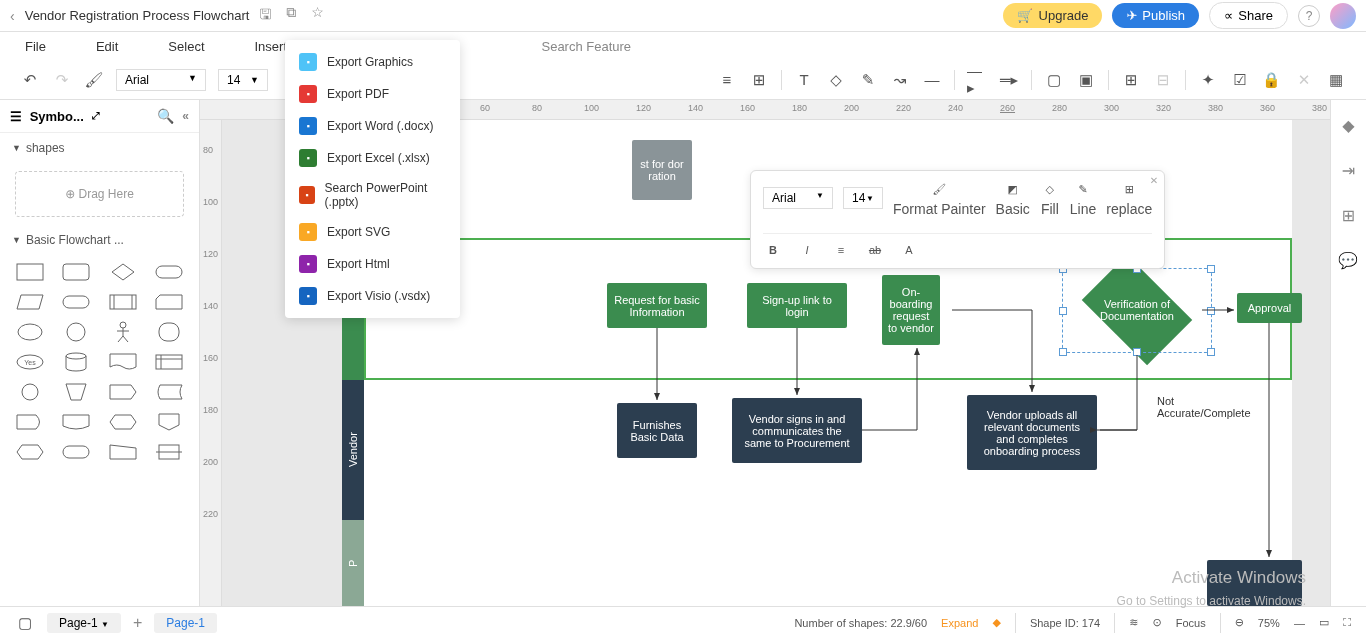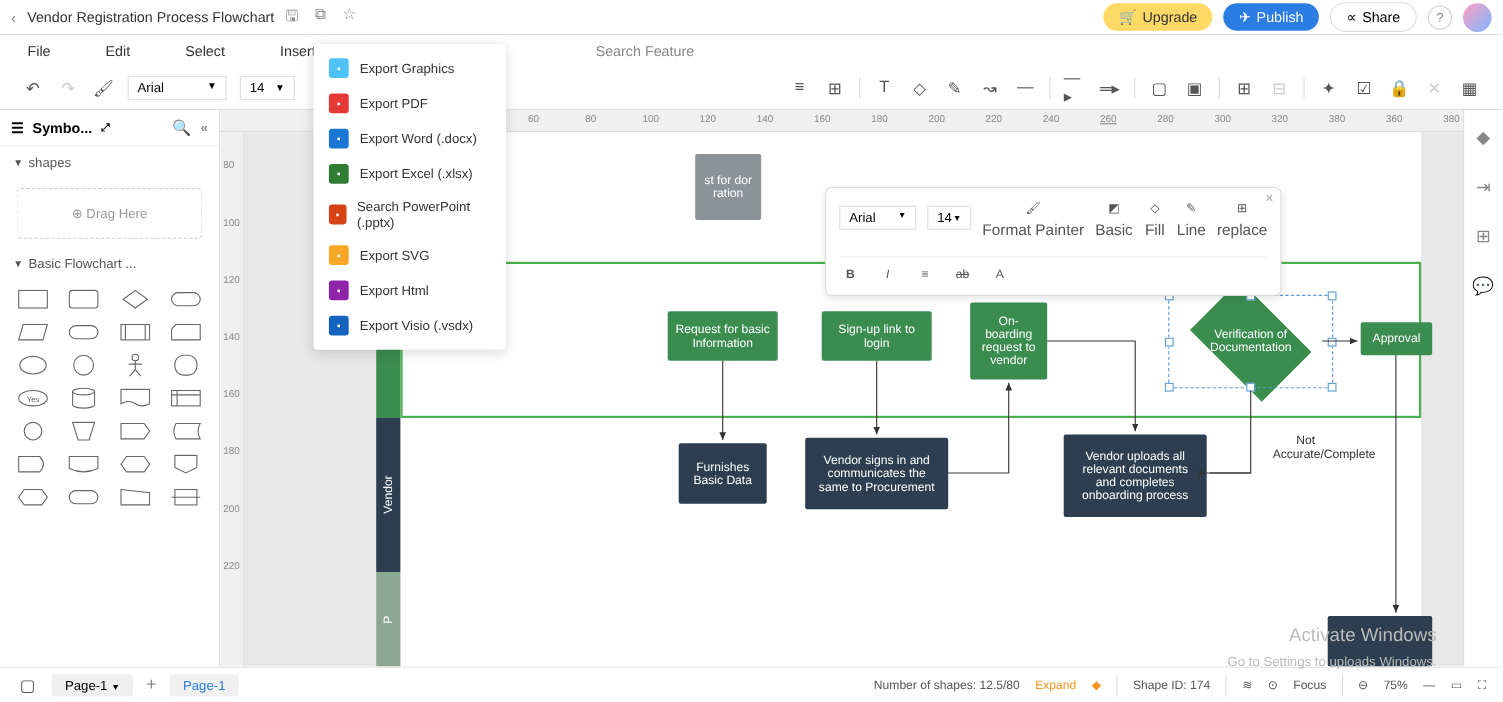--- a/index.html
+++ b/index.html
@@ -65,21 +65,21 @@
 .export-item{padding:7px 14px;display:flex;align-items:center;gap:10px;font-size:12px;color:#333;cursor:pointer}
 .export-icon{width:18px;height:18px;border-radius:3px;display:flex;align-items:center;justify-content:center;font-size:9px;color:#fff;font-weight:bold}
 .status-bar{height:32px;background:#fff;border-top:1px solid #e0e0e0;display:flex;align-items:center;padding:0 15px;font-size:12px;gap:12px}
 .page-tab{padding:3px 12px;background:#f0f0f0;border-radius:3px;font-size:12px;cursor:pointer}
 .page-tab.active{color:#2b7de1}
 .add-page{font-size:16px;color:#888;cursor:pointer}
 .status-right{margin-left:auto;display:flex;align-items:center;gap:14px;font-size:11px;color:#555}
 .expand-link{color:#f7931e;cursor:pointer}
 .watermark{position:absolute;right:60px;bottom:50px;color:#bbb;font-size:17px;pointer-events:none}
 .watermark-sub{position:absolute;right:60px;bottom:30px;color:#bbb;font-size:12px;pointer-events:none}
-.annotation-text{position:absolute;font-size:11px;color:#333;text-align:center}
+.annotation-text{position:absolute;font-size:11px;color:#333;text-align:left}
 svg.arrow{position:absolute;overflow:visible;pointer-events:none}
 </style>
 </head>
 <body>
 
 <div class="title-bar">
   <span class="back-chev">‹</span>
   <span class="doc-title">Vendor Registration Process Flowchart</span>
   <div class="title-icons">
     <span>🖫</span>
@@ -363,21 +363,21 @@
 
         <div class="flow-box" style="left:290px;top:20px;width:60px;height:60px;background:#8a9498">
             <span>st for dor ration</span>
           </div>
         <div class="flow-box" style="left:405px;top:163px;width:100px;height:45px">
             <span>Sign-up link to login</span>
           </div>
         <div class="flow-box" style="left:265px;top:163px;width:100px;height:45px">
             <span>Request for basic Information</span>
           </div>
-        <div class="flow-box" style="left:540px;top:155px;width:70px;height:70px">
+        <div class="flow-box" style="left:540px;top:155px;width:58px;height:70px">
             <span>On-boarding request to vendor</span>
           </div>
 
         <div class="flow-diamond" style="left:730px;top:145px">
           <div class="flow-diamond-shape"></div>
           <div class="flow-diamond-text">Verification of Documentation</div>
         </div>
         <div class="selection-handles" style="left:720px;top:148px;width:150px;height:85px">
           <div class="sel-handle" style="left:-4px;top:-4px"></div>
           <div class="sel-handle" style="right:-4px;top:-4px"></div>
@@ -510,32 +510,32 @@
       <span>Export Visio (.vsdx)</span>
     </div>
   </div>
 
 <div class="status-bar">
   <span class="tb-icon">▢</span>
   <div class="page-tab"><span>Page-1</span> <span style="font-size:8px">▼</span></div>
   <span class="add-page">+</span>
   <div class="page-tab active"><span>Page-1</span></div>
   <div class="status-right">
-    <span>Number of shapes: 12.5/80</span>
+    <span>Number of shapes: 22.9/60</span>
     <span class="expand-link">Expand</span>
     <span style="color:#f7931e">◆</span>
     <div class="tb-sep"></div>
     <span>Shape ID: 174</span>
     <div class="tb-sep"></div>
     <span>≋</span>
     <span>⊙</span>
     <span>Focus</span>
     <div class="tb-sep"></div>
     <span>⊖</span>
     <span>75%</span>
     <span>—</span>
     <span>▭</span>
     <span>⛶</span>
   </div>
 </div>
 
 <div class="watermark">Activate Windows</div>
-<div class="watermark-sub">Go to Settings to uploads Windows.</div>
+<div class="watermark-sub">Go to Settings to activate Windows.</div>
 
 </body></html>

